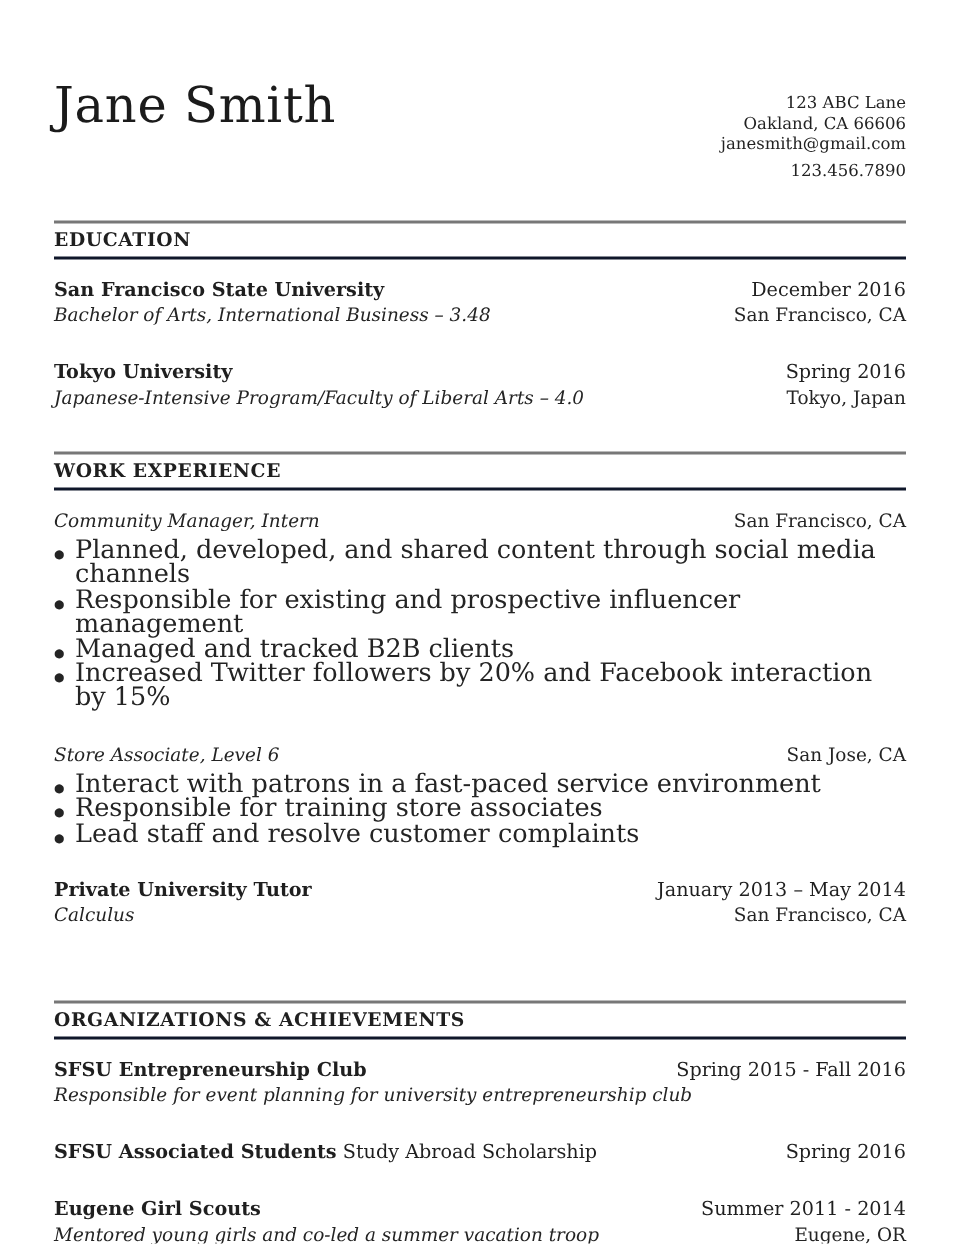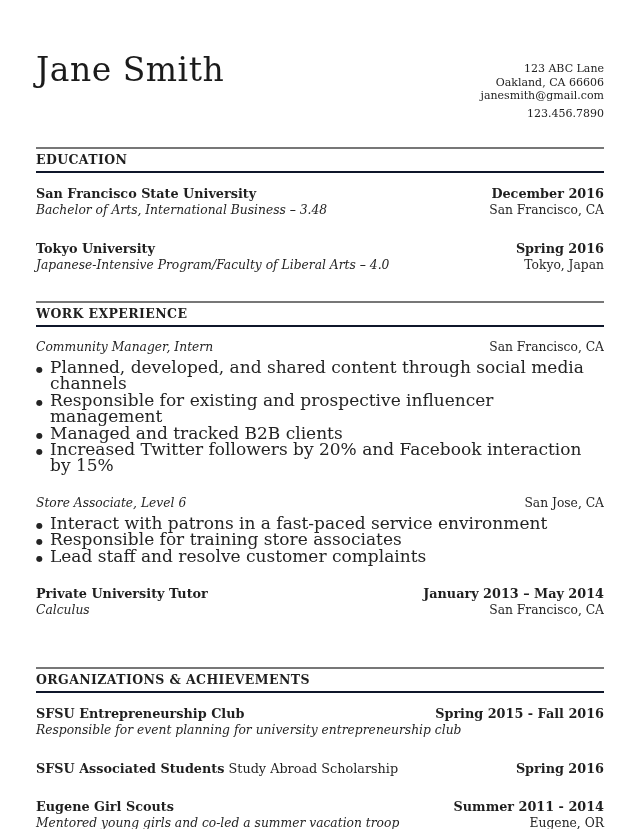--- a/index.html
+++ b/index.html
@@ -63,21 +63,21 @@
   }
   .entry-title {
     font-size: 12.8px;
     font-weight: bold;
     line-height: 17px;
     color: #1f1f1f;
   }
   .entry-title .plain { font-weight: normal; }
   .entry-date {
     font-size: 12.8px;
-    font-weight: bold;
+    font-weight: normal;
     line-height: 17px;
     white-space: nowrap;
     text-align: right;
     color: #1f1f1f;
   }
   .entry-subtitle {
     font-size: 12.3px;
     font-style: italic;
     line-height: 17px;
     color: #242424;

